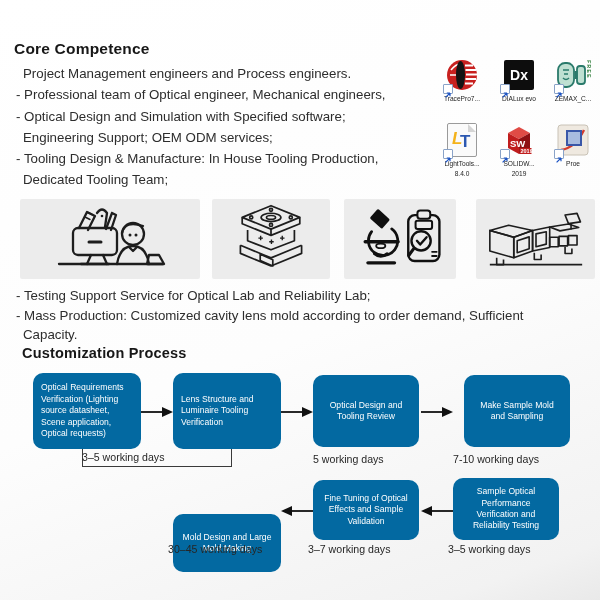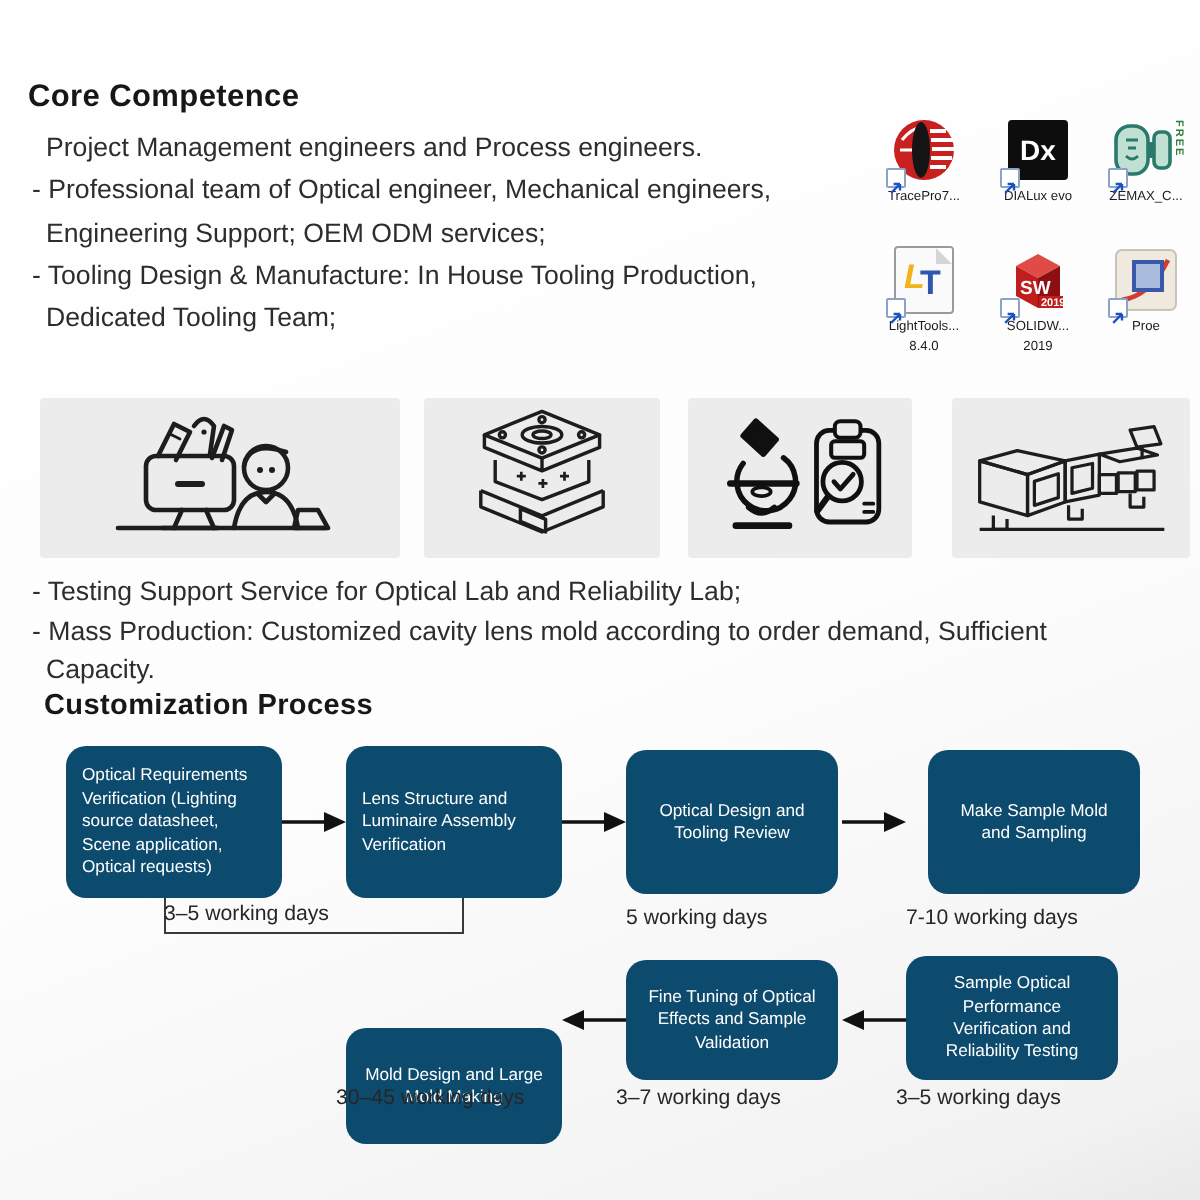--- a/index.html
+++ b/index.html
@@ -33,36 +33,37 @@
   .zx-free{position:absolute;right:-1px;top:3px;writing-mode:vertical-rl;font-size:5.5px;font-weight:bold;color:#2f7d3a;letter-spacing:1px;}
 
   
   .cap{position:absolute;top:199px;height:80px;background:#ececec;border-radius:2px;display:flex;align-items:center;justify-content:center;}
   .cap1{left:20px;width:180px;}
   .cap2{left:212px;width:118px;}
   .cap3{left:344px;width:112px;}
   .cap4{left:476px;width:119px;}
 
   
-  .fbox{position:absolute;background:#0c4a6e;border-radius:10px;color:#fff;font-size:8.6px;line-height:11.4px;padding:5px 8px;box-sizing:border-box;display:flex;align-items:center;}
+  .fbox{position:absolute;background:#0369a1;border-radius:10px;color:#fff;font-size:8.6px;line-height:11.4px;padding:5px 8px;box-sizing:border-box;display:flex;align-items:center;}
   .fbox.center{justify-content:center;text-align:center;}
   .dur{position:absolute;font-size:10.6px;color:#262626;text-align:left;}
   .bracket{position:absolute;left:82px;top:449px;width:150px;height:18px;border:1.6px solid #3a3a3a;border-top:none;box-sizing:border-box;}
   .arrow{position:absolute;width:32px;height:12px;}
 </style>
 </head>
 <body>
 
 <div class="page">
 
   <div class="h-core">Core Competence</div>
 
   <div class="bullets">
     <div class="bl cont">Project Management engineers and Process engineers.</div>
     <div class="bl">- Professional team of Optical engineer, Mechanical engineers,</div>
+    <div class="bl">- Optical Design and Simulation with Specified software;</div>
     <div class="bl cont">Engineering Support; OEM ODM services;</div>
     <div class="bl">- Tooling Design &amp; Manufacture: In House Tooling Production,</div>
     <div class="bl cont">Dedicated Tooling Team;</div>
   </div>
 
   <div class="sw-grid">
 
     <div class="sw-cell">
       <div class="sw-ic">
         <svg width="34" height="34" viewBox="0 0 34 34">
@@ -248,21 +249,21 @@
     <div class="bl">- Mass Production: Customized cavity lens mold according to order demand, Sufficient</div>
     <div class="bl cont">Capacity.</div>
   </div>
 
   <div class="h-proc">Customization Process</div>
 
   <div class="fbox" style="left:33px;top:373px;width:108px;height:76px;">
     <span>Optical Requirements Verification (Lighting source datasheet, Scene application, Optical requests)</span>
   </div>
   <div class="fbox" style="left:173px;top:373px;width:108px;height:76px;">
-    <span>Lens Structure and Luminaire Assembly Verification</span>
+    <span>Lens Structure and Luminaire Tooling Verification</span>
   </div>
   <div class="fbox center" style="left:313px;top:375px;width:106px;height:72px;">
     <span>Optical Design and Tooling Review</span>
   </div>
   <div class="fbox center" style="left:464px;top:375px;width:106px;height:72px;">
     <span>Make Sample Mold and Sampling</span>
   </div>
 
   <div class="arrow" style="left:141px;top:404px;">
     <svg width="32" height="12" viewBox="0 0 32 12">

